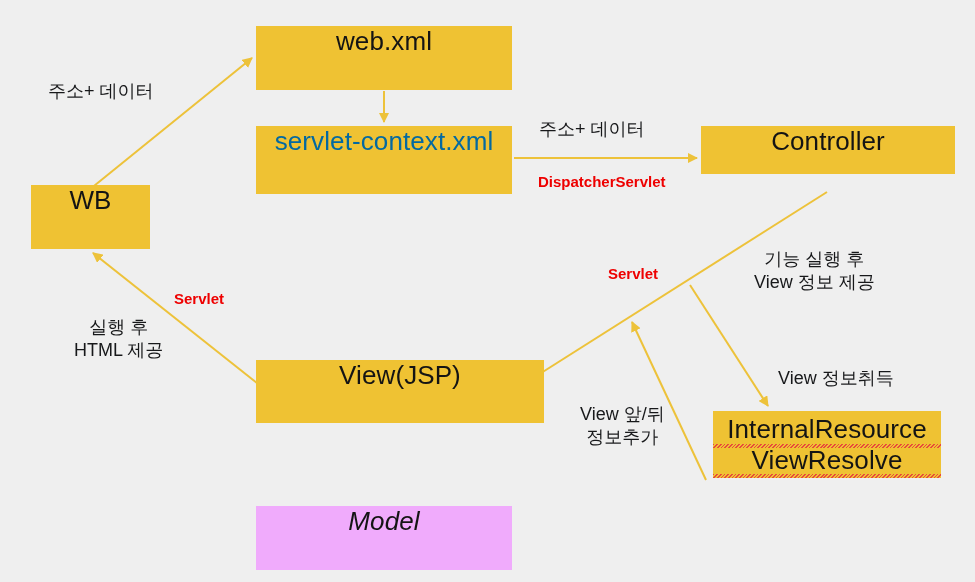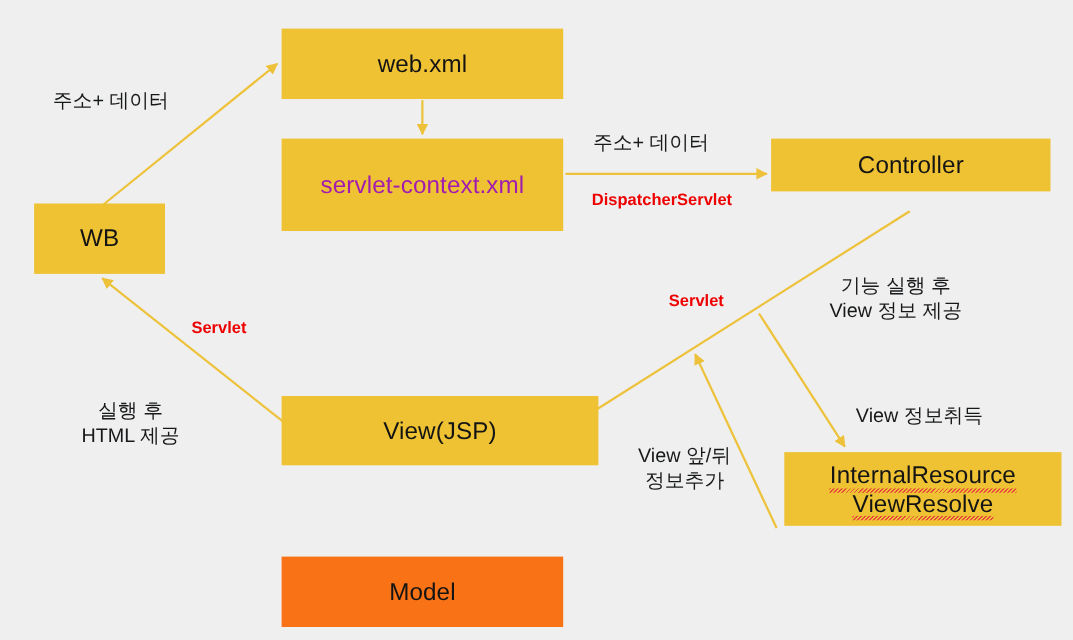--- a/index.html
+++ b/index.html
@@ -21,25 +21,24 @@
     left: 0;
     top: 0;
     width: 975px;
     height: 582px;
     pointer-events: none;
   }
   .node {
     position: absolute;
     background: #efc233;
     display: flex;
-    align-items: center;
     justify-content: center;
     text-align: center;
     color: #141414;
-    font-size: 22px;
+    font-size: 26px;
     font-weight: 400;
     line-height: 1.18;
     letter-spacing: 0.1px;
     box-sizing: border-box;
   }
   .node .nlabel { display: block; }
   .node.two-line { flex-direction: column; }
   .spell { position: relative; display: inline-block; }
   .spell::after {
     content: "";
@@ -89,47 +88,47 @@
   </svg>
 
   <div class="node" style="left: 31px; top: 185px; width: 119px; height: 64px; background: rgb(239, 194, 51); color: rgb(20, 20, 20);">
     <span class="nlabel">WB</span>
   </div>
 
   <div class="node" style="left: 256px; top: 26px; width: 256px; height: 64px; background: rgb(239, 194, 51); color: rgb(20, 20, 20);">
     <span class="nlabel">web.xml</span>
   </div>
 
-  <div class="node" style="left: 256px; top: 126px; width: 256px; height: 84px; background: rgb(239, 194, 51); color: #a21caf;">
+  <div class="node" style="left: 256px; top: 126px; width: 256px; height: 68px; background: rgb(239, 194, 51); color: #0369a1;">
     <span class="nlabel">servlet-context.xml</span>
   </div>
 
   <div class="node" style="left: 701px; top: 126px; width: 254px; height: 48px; background: rgb(239, 194, 51); color: rgb(20, 20, 20);">
     <span class="nlabel">Controller</span>
   </div>
 
   <div class="node" style="left: 256px; top: 360px; width: 288px; height: 63px; background: rgb(239, 194, 51); color: rgb(20, 20, 20);">
     <span class="nlabel">View(JSP)</span>
   </div>
 
-  <div class="node" style="left: 256px; top: 506px; width: 256px; height: 64px; background: #f97316; color: rgb(20, 20, 20);">
+  <div class="node" style="left: 256px; top: 506px; width: 256px; height: 64px; background: #f0abfc; color: rgb(20, 20, 20); font-style: italic;">
     <span class="nlabel">Model</span>
   </div>
 
-  <div class="node two-line" style="left: 713px; top: 411px; width: 252px; height: 67px; background: rgb(239, 194, 51); color: rgb(20, 20, 20);">
+  <div class="node two-line" style="left: 713px; top: 411px; width: 228px; height: 67px; background: rgb(239, 194, 51); color: rgb(20, 20, 20);">
     <span class="nlabel spell">InternalResource</span>
     <span class="nlabel spell">ViewResolve</span>
   </div>
 
   <div class="edge-label" style="left: 48px; top: 80px;">주소+ 데이터</div>
   <div class="edge-label" style="left: 539px; top: 118px;">주소+ 데이터</div>
   <div class="edge-label red" style="left: 538px; top: 172px; color: rgb(238, 0, 0);">DispatcherServlet</div>
   <div class="edge-label red" style="left: 608px; top: 264px; color: rgb(238, 0, 0);">Servlet</div>
   <div class="edge-label red" style="left: 174px; top: 289px; color: rgb(238, 0, 0);">Servlet</div>
   <div class="edge-label" style="left: 754px; top: 248px;">기능 실행 후
 View 정보 제공</div>
-  <div class="edge-label" style="left: 74px; top: 316px; margin-top: 46px;">실행 후
+  <div class="edge-label" style="left: 74px; top: 316px;">실행 후
 HTML 제공</div>
   <div class="edge-label" style="left: 778px; top: 367px;">View 정보취득</div>
   <div class="edge-label" style="left: 580px; top: 403px;">View 앞/뒤
 정보추가</div>
 
 </div>
 
 </body></html>

